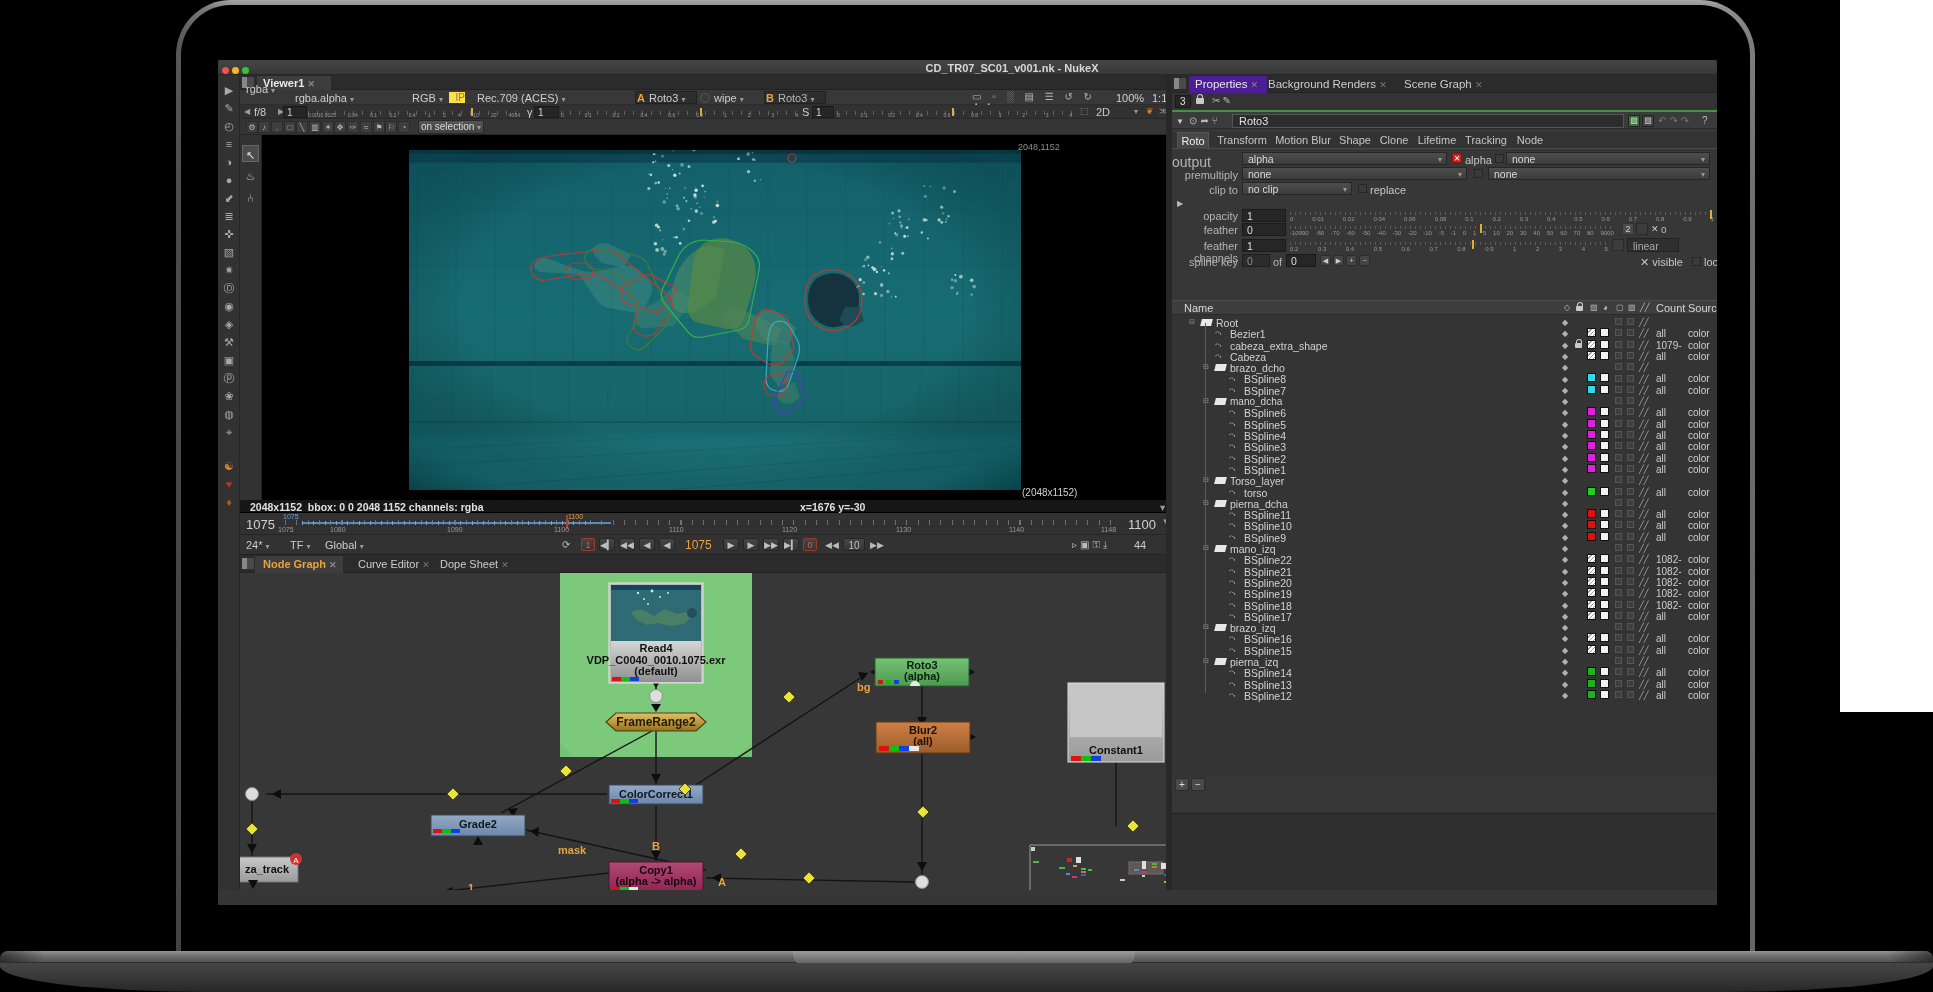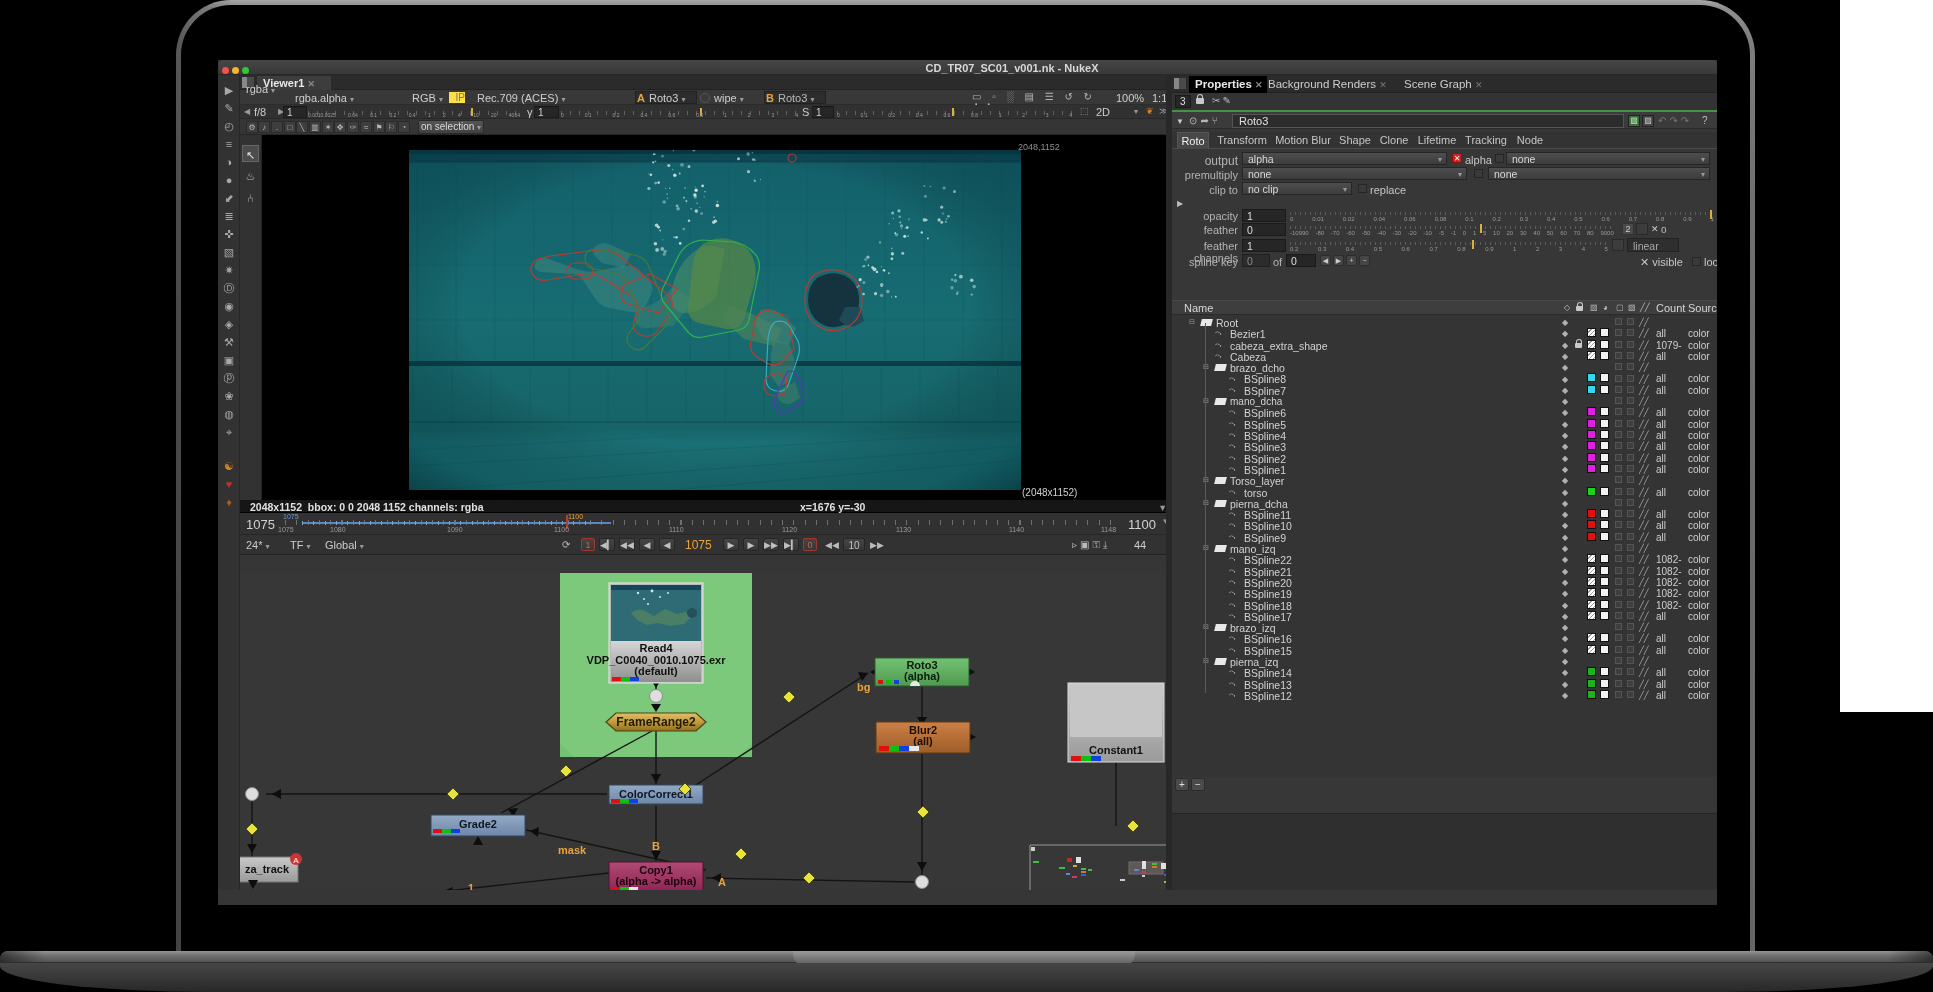--- a/index.html
+++ b/index.html
@@ -479,20 +479,26 @@
       <div class="abs" style="left:503px;top:3px;width:16px;height:13px;background:linear-gradient(180deg,#454545,#363636);border:1px solid #262626;border-radius:2px;color:#c0c0c0;font-size:9px;text-align:center;line-height:13px;">▶</div>
       <div class="abs" style="left:523px;top:3px;width:16px;height:13px;background:linear-gradient(180deg,#454545,#363636);border:1px solid #262626;border-radius:2px;color:#c0c0c0;font-size:9px;text-align:center;line-height:13px;">▶▶</div>
       <div class="abs" style="left:543px;top:3px;width:16px;height:13px;background:linear-gradient(180deg,#454545,#363636);border:1px solid #262626;border-radius:2px;color:#c0c0c0;font-size:9px;text-align:center;line-height:13px;">▶▎</div>
       <div class="abs" style="left:563px;top:3px;width:14px;height:13px;background:linear-gradient(180deg,#454545,#363636);border:1px solid #262626;border-radius:2px;color:#c0c0c0;font-size:9px;text-align:center;line-height:13px;color:#d06050;border-color:#a03a2c">0</div>
       <span class="abs" style="left:585px;top:5px;font-size:9px;color:#bbb">◀◀</span>
       <div class="abs" style="left:603px;top:3px;width:22px;height:13px;background:linear-gradient(180deg,#454545,#363636);border:1px solid #262626;border-radius:2px;color:#c0c0c0;font-size:10px;text-align:center;line-height:13px;">10</div>
       <span class="abs" style="left:630px;top:5px;font-size:9px;color:#bbb">▶▶</span>
       <span class="abs" style="left:832px;top:4px;font-size:10px;color:#bbb;letter-spacing:3px">▹▣⚿⤓</span>
       <span class="abs" style="left:894px;top:4px;font-size:11px;color:#ccc">44</span>
     </div>
+<div class="abs" style="left:22px;top:495px;width:932px;height:18px;background:#2b2b2b;border-bottom:1px solid #222">
+      <div class="abs" style="left:2px;top:3px;width:12px;height:11px;background:linear-gradient(90deg,#888 0 5px,#4a4a4a 5px)"></div>
+      <div class="abs" style="left:14px;top:0px;width:90px;height:18px;background:#3d3d3d;border:1px solid #2a2a2a;border-bottom:none;color:#e8a33d;font-size:11px;font-weight:bold;padding:2px 0 0 8px">Node Graph <span style="color:#888;font-size:9px">✕</span></div>
+      <span class="abs" style="left:118px;top:3px;color:#ccc;font-size:11px">Curve Editor <span style="color:#777;font-size:9px">✕</span></span>
+      <span class="abs" style="left:200px;top:3px;color:#ccc;font-size:11px">Dope Sheet <span style="color:#777;font-size:9px">✕</span></span>
+    </div>
 <svg class="abs" style="left:22px;top:513px" width="932" height="317" viewBox="0 0 932 317">
 <rect width="932" height="317" fill="#373737"></rect>
 <rect x="320" y="-6" width="192" height="190" fill="#7cc97c"></rect>
 <path d="M320,170 l14,14 h-14 z" fill="#74c274"></path>
       <path d="M512,170 l-14,14 h14 z" fill="#74c274"></path>
 <g stroke="#141414" stroke-width="1.4" fill="none">
 <line x1="416" y1="109" x2="416" y2="124"></line>
 <line x1="416" y1="158" x2="416" y2="215"></line>
 <line x1="445" y1="219" x2="628" y2="100"></line>
 <line x1="412" y1="158" x2="261" y2="240"></line>
@@ -680,21 +686,21 @@
 <rect x="924" y="301" width="5" height="2" fill="#3a5fd0"></rect>
 <rect x="924" y="308" width="5" height="2" fill="#c8b020"></rect>
 <rect x="902" y="302" width="3" height="2" fill="#ccc"></rect>
 </g>
 </svg>
 <div class="abs" style="left:948px;top:15px;width:6px;height:815px;background:#282828"></div>
     <div class="abs" style="left:1492px;top:15px;width:7px;height:815px;background:#2e2e2e"></div>
     <div class="abs" style="left:954px;top:15px;width:545px;height:815px;background:#373737">
 <div class="abs" style="left:0px;top:0px;width:545px;height:18px;background:#2b2b2b;border-bottom:1px solid #222"></div>
 <div class="abs" style="left:2px;top:3px;width:12px;height:11px;background:linear-gradient(90deg,#888 0 5px,#4a4a4a 5px)"></div>
-<div class="abs" style="left:16px;top:0px;width:80px;height:18px;background:#000000;border:1px solid #2a2a2a;border-bottom:none;color:#e8e8e8;font-size:11.5px;font-weight:bold;padding:2px 0 0 6px">Properties <span style="color:#888;font-size:9px">✕</span></div>
+<div class="abs" style="left:16px;top:0px;width:80px;height:18px;background:#4c1d95;border:1px solid #2a2a2a;border-bottom:none;color:#e8e8e8;font-size:11.5px;font-weight:normal;padding:2px 0 0 6px">Properties <span style="color:#888;font-size:9px">✕</span></div>
 <div class="abs" style="left:96px;top:3px;width:130px;height:13px;color:#ccc;font-size:11.5px">Background Renders <span style="color:#777;font-size:9px">✕</span></div>
 <div class="abs" style="left:232px;top:3px;width:90px;height:13px;color:#ccc;font-size:11.5px">Scene Graph <span style="color:#777;font-size:9px">✕</span></div>
 <div class="abs" style="left:0px;top:18px;width:545px;height:17px;background:#333"></div>
 <div class="abs" style="left:3px;top:20px;width:16px;height:13px;background:#262626;border:1px solid #1a1a1a;color:#ddd;font-size:10px;padding:0 0 0 4px">3</div>
 <div class="lock" style="left:24px;top:23px"></div>
       <div class="abs" style="left:40px;top:20px;width:30px;height:13px;color:#b8b8b8;font-size:10px;letter-spacing:2px">✂✎</div>
 <div class="abs" style="left:0px;top:35px;width:545px;height:2px;background:#469346"></div>
 <div class="abs" style="left:0px;top:37px;width:545px;height:17px;background:#3b3b3b;border-bottom:1px solid #2a2a2a"></div>
 <div class="abs" style="left:4px;top:42px;width:8px;height:8px;color:#ccc;font-size:8px">▼</div>
 <div class="abs" style="left:17px;top:40px;width:44px;height:12px;color:#b8b8b8;font-size:10px;letter-spacing:3px">⊙➦⑂</div>
@@ -705,21 +711,21 @@
 <div class="abs" style="left:530px;top:40px;width:10px;height:12px;color:#bbb;font-size:10px">?</div>
 <div class="abs" style="left:0px;top:57px;width:545px;height:17px;background:#333;border-bottom:1px solid #4a4a4a"></div>
 <div class="abs" style="left:5px;top:57px;width:32px;height:17px;background:#484848;border:1px solid #555;border-bottom:none;color:#efefef;font-size:11px;text-align:center;padding-top:2px">Roto</div>
 <div class="abs" style="left:41px;top:59px;width:58px;height:14px;color:#c6c6c6;font-size:11px;text-align:center">Transform</div>
 <div class="abs" style="left:99px;top:59px;width:64px;height:14px;color:#c6c6c6;font-size:11px;text-align:center">Motion Blur</div>
 <div class="abs" style="left:163px;top:59px;width:40px;height:14px;color:#c6c6c6;font-size:11px;text-align:center">Shape</div>
 <div class="abs" style="left:203px;top:59px;width:38px;height:14px;color:#c6c6c6;font-size:11px;text-align:center">Clone</div>
 <div class="abs" style="left:241px;top:59px;width:48px;height:14px;color:#c6c6c6;font-size:11px;text-align:center">Lifetime</div>
 <div class="abs" style="left:289px;top:59px;width:50px;height:14px;color:#c6c6c6;font-size:11px;text-align:center">Tracking</div>
 <div class="abs" style="left:339px;top:59px;width:38px;height:14px;color:#c6c6c6;font-size:11px;text-align:center">Node</div>
-<div class="abs" style="left:0px;top:79px;width:66px;height:11px;color:#b4b4b4;font-size:12px;text-align:right">output</div>
+<div class="abs" style="left:0px;top:79px;width:66px;height:11px;color:#b4b4b4;font-size:14px;text-align:left">output</div>
 <div class="abs" style="left:70px;top:77px;width:205px;height:13px;background:linear-gradient(180deg,#4e4e4e,#3c3c3c);border:1px solid #262626;color:#d8d8d8;font-size:10.5px;padding:0 0 0 5px">alpha<span class="abs" style="right:4px;top:2px;color:#999;font-size:8px">▾</span></div>
 <div class="abs" style="left:280px;top:78px;width:10px;height:10px;background:#c22;border:1px solid #811;color:#fff;font-size:8px;text-align:center;line-height:10px">✕</div>
 <div class="abs" style="left:293px;top:79px;width:34px;height:11px;color:#c6c6c6;font-size:11px">alpha</div>
 <div class="abs" style="left:323px;top:79px;width:9px;height:9px;background:#3a3a3a;border:1px solid #262626"></div>
 <div class="abs" style="left:334px;top:77px;width:204px;height:13px;background:linear-gradient(180deg,#4e4e4e,#3c3c3c);border:1px solid #262626;color:#d8d8d8;font-size:10.5px;padding:0 0 0 5px">none<span class="abs" style="right:4px;top:2px;color:#999;font-size:8px">▾</span></div>
 <div class="abs" style="left:0px;top:94px;width:66px;height:11px;color:#b4b4b4;font-size:11px;text-align:right">premultiply</div>
 <div class="abs" style="left:70px;top:92px;width:225px;height:13px;background:linear-gradient(180deg,#4e4e4e,#3c3c3c);border:1px solid #262626;color:#d8d8d8;font-size:10.5px;padding:0 0 0 5px">none<span class="abs" style="right:4px;top:2px;color:#999;font-size:8px">▾</span></div>
 <div class="abs" style="left:302px;top:94px;width:9px;height:9px;background:#3a3a3a;border:1px solid #262626"></div>
 <div class="abs" style="left:316px;top:92px;width:222px;height:13px;background:linear-gradient(180deg,#4e4e4e,#3c3c3c);border:1px solid #262626;color:#d8d8d8;font-size:10.5px;padding:0 0 0 5px">none<span class="abs" style="right:4px;top:2px;color:#999;font-size:8px">▾</span></div>
 <div class="abs" style="left:0px;top:109px;width:66px;height:11px;color:#b4b4b4;font-size:11px;text-align:right">clip to</div>

